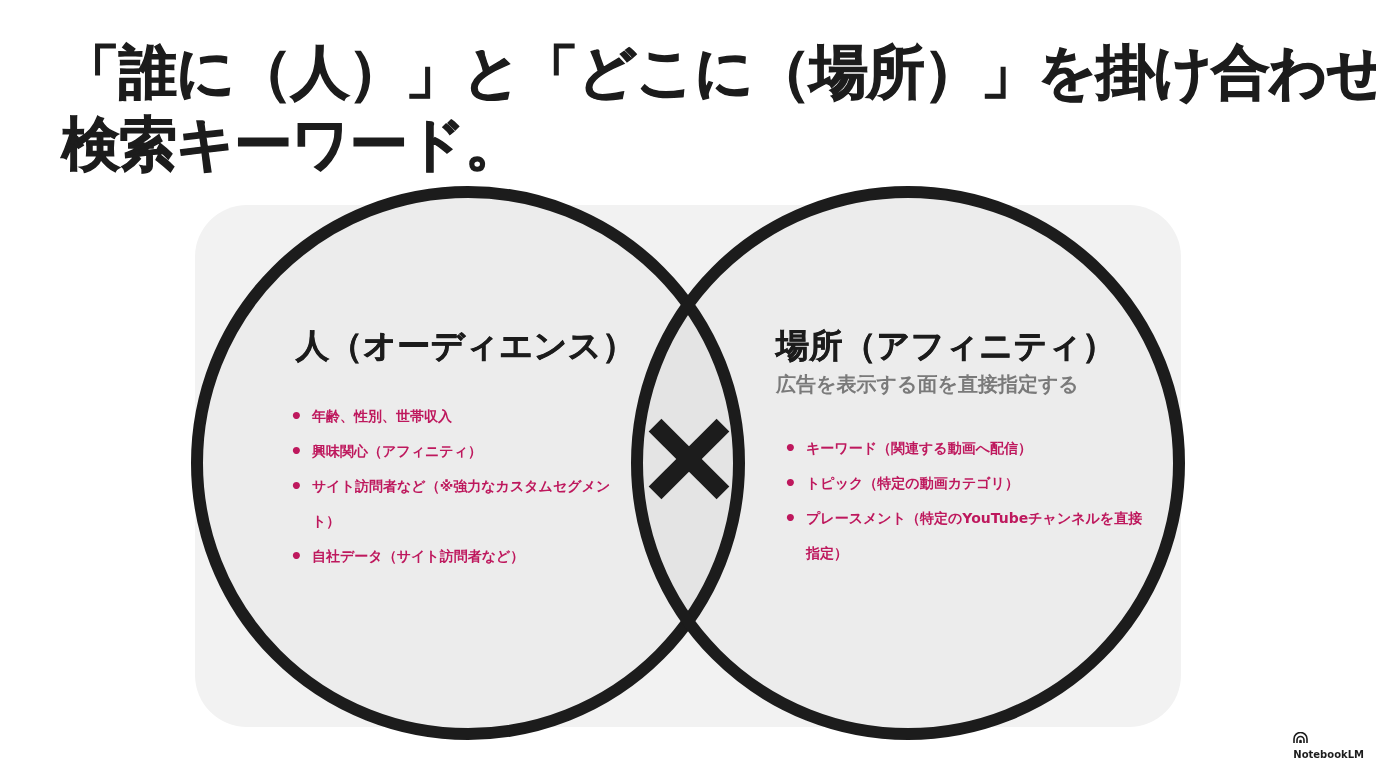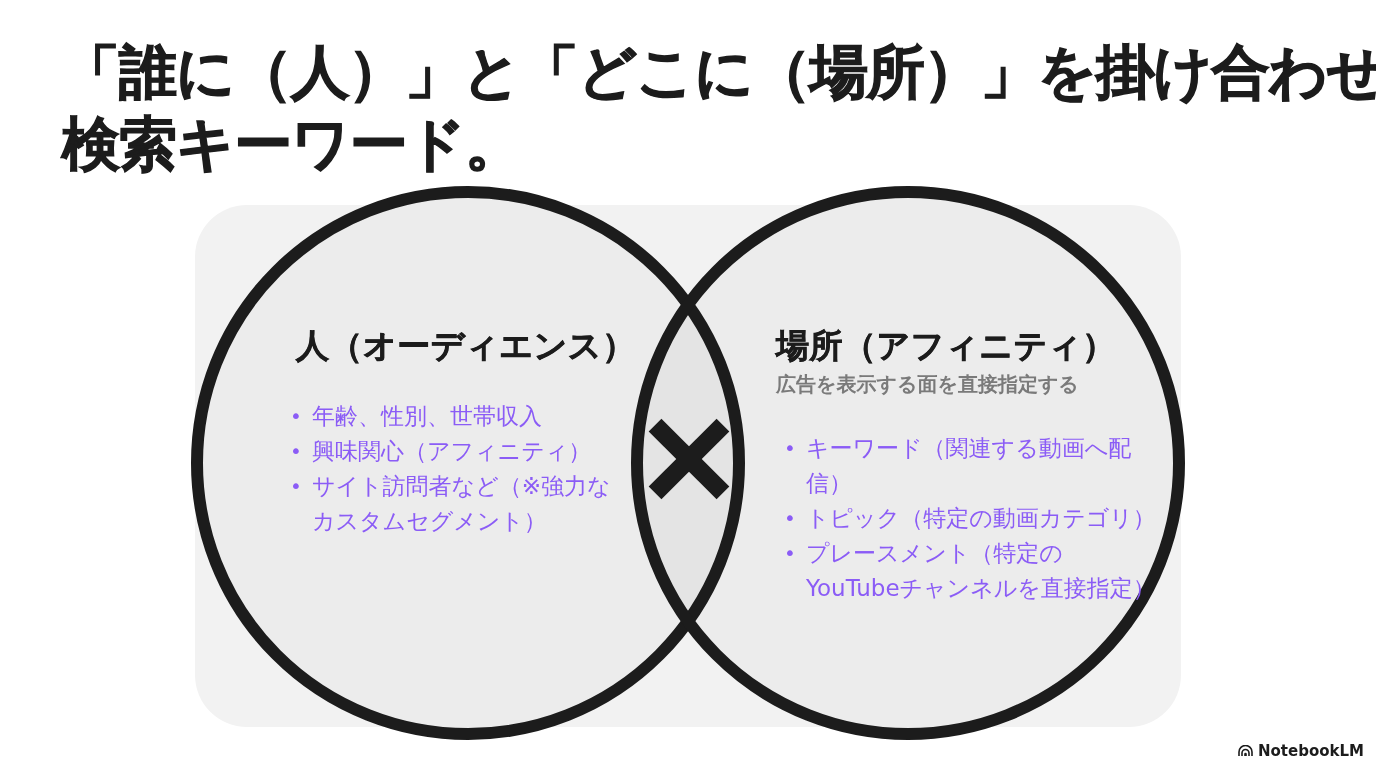--- a/index.html
+++ b/index.html
@@ -93,46 +93,46 @@
       white-space: nowrap;
     }
     .set-list {
       list-style: none;
       margin: 32px 0 0 0;
       padding: 0;
     }
     .set-list li {
       position: relative;
       padding-left: 24px;
-      font-size: 23px;
+      font-size: 14px;
       line-height: 35px;
-      font-weight: 400;
-      color: #8b5cf6;
+      font-weight: 700;
+      color: #be185d;
     }
     .set-list li::before {
       content: "•";
       position: absolute;
       left: 2px;
       top: 0;
       font-size: 20px;
     }
     .set-left .set-list li { width: 320px; }
     .set-right .set-list li { width: 350px; }
     .set-right .set-list { margin-left: 6px; }
 
     .brand {
       position: absolute;
       right: 12px;
       bottom: 8px;
       display: flex;
-      align-items: center;
       gap: 5px;
-      font-size: 15px;
+      font-size: 10px;
       font-weight: 600;
       color: #1c1c1c;
+      flex-direction: column;
     }
     .brand svg { width: 15px; height: 12px; }
   </style>
 </head>
 <body>
 
 <h1 class="title">
   <span>「誰に（人）」と「どこに（場所）」を掛け合わせて、</span>
   <span>検索キーワード。</span>
 </h1>
@@ -153,20 +153,21 @@
 </svg>
 
 <div class="cross"></div>
 
 <div class="set set-left">
   <div class="set-heading">人（オーディエンス）</div>
   <ul class="set-list">
     <li>年齢、性別、世帯収入</li>
     <li>興味関心（アフィニティ）</li>
     <li>サイト訪問者など（※強力なカスタムセグメント）</li>
+    <li>自社データ（サイト訪問者など）</li>
   </ul>
 </div>
 
 <div class="set set-right">
   <div class="set-heading">場所（アフィニティ）</div>
   <div class="set-sub">広告を表示する面を直接指定する</div>
   <ul class="set-list">
     <li>キーワード（関連する動画へ配信）</li>
     <li>トピック（特定の動画カテゴリ）</li>
     <li>プレースメント（特定のYouTubeチャンネルを直接指定）</li>

